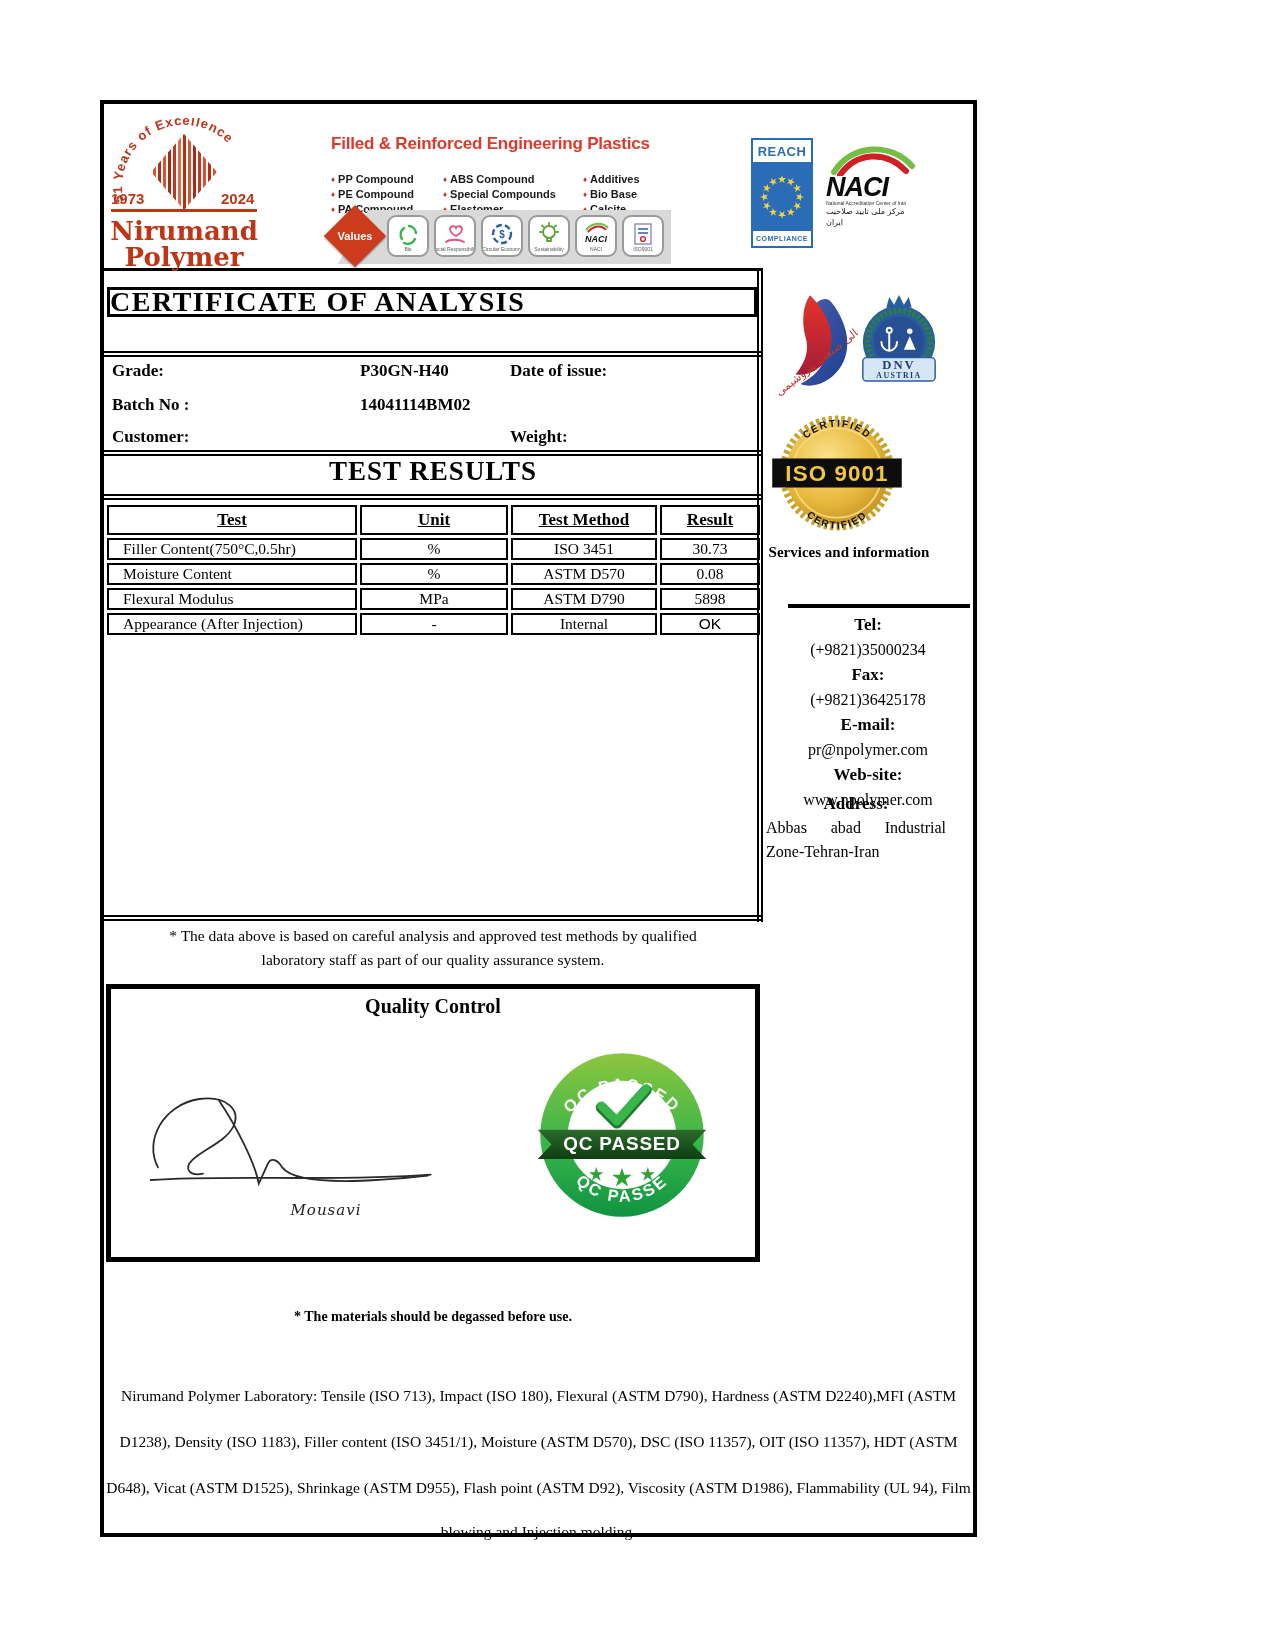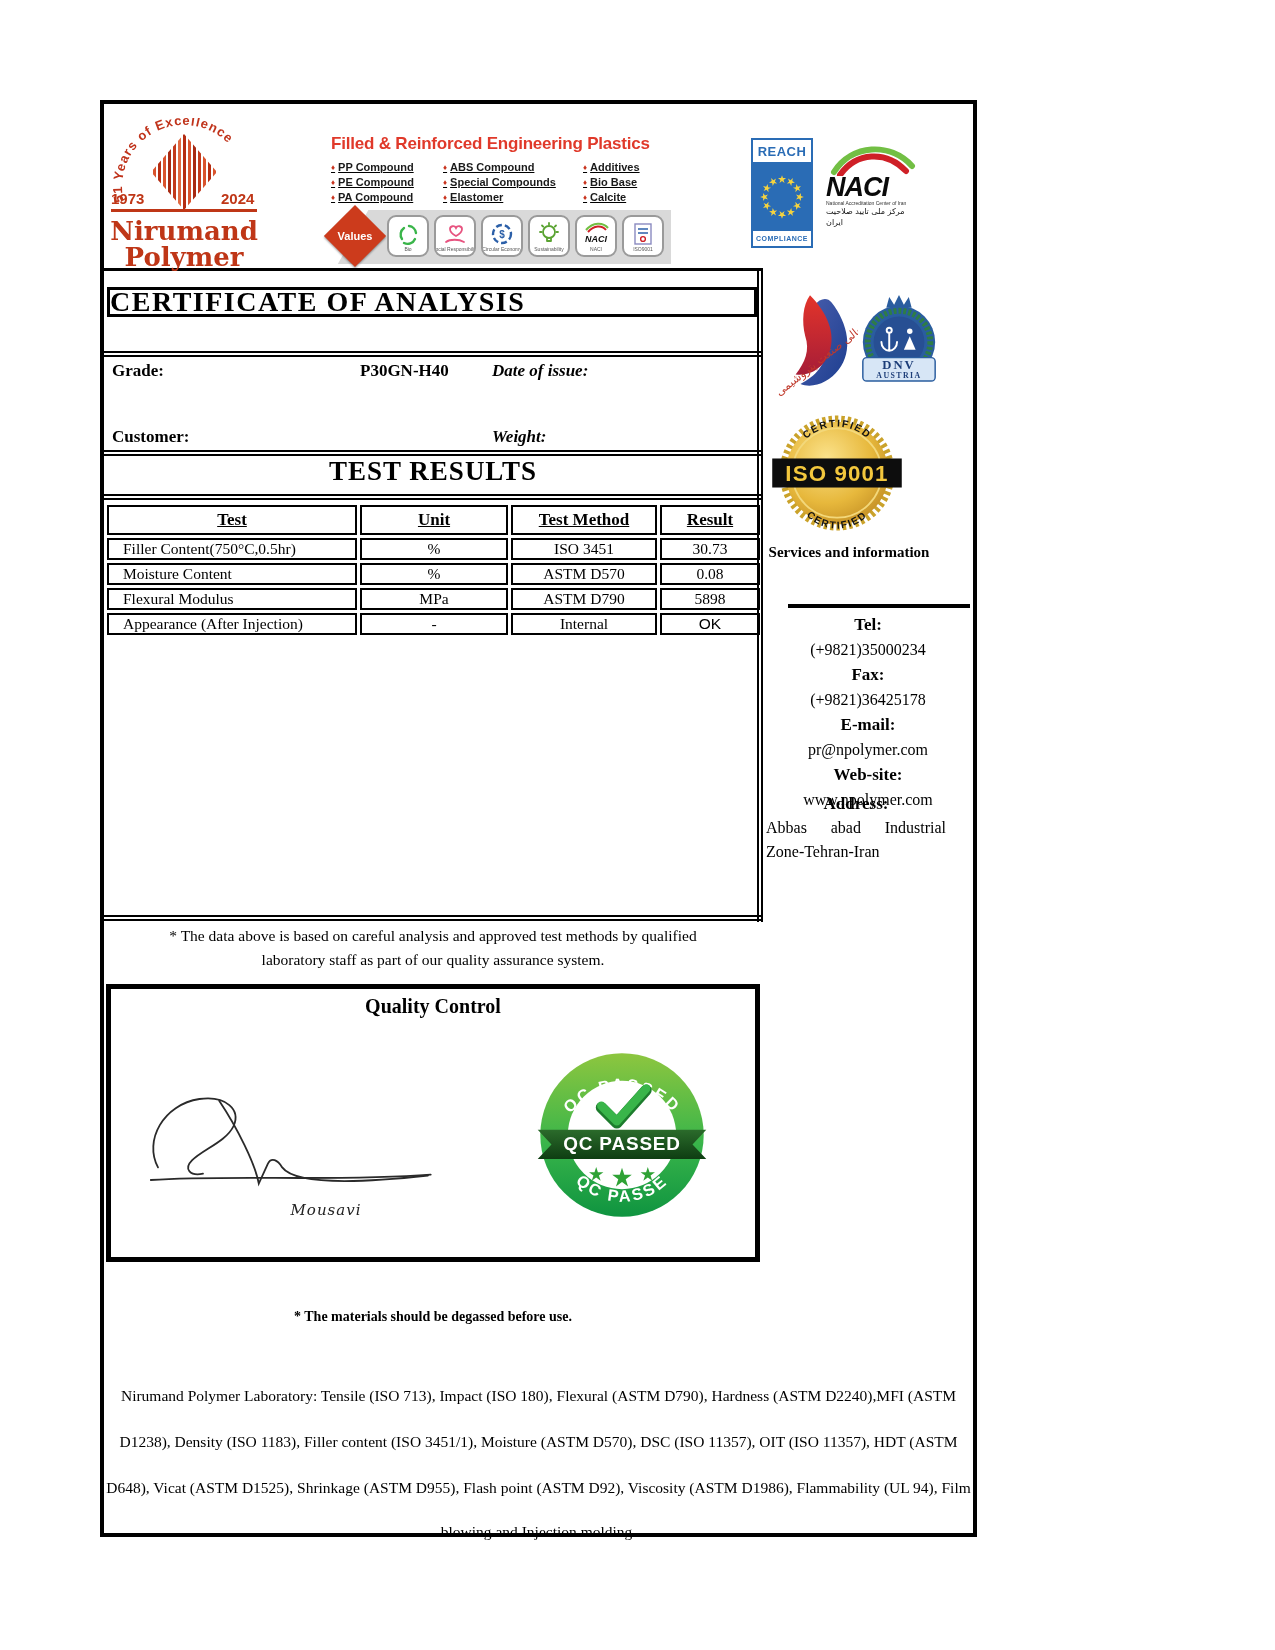--- a/index.html
+++ b/index.html
@@ -6,21 +6,21 @@
   body{width:1275px;height:1650px;position:relative;font-family:"Liberation Serif",serif;color:#000;}
   *{box-sizing:border-box;}
   #doc{position:absolute;left:100px;top:100px;width:877px;height:1437px;border:4px solid #000;background:#fff;}
   .abs{position:absolute;}
   
   .header-underline{position:absolute;left:0;top:164px;width:658px;height:3px;background:#000;}
   .logo-block{position:absolute;left:5px;top:14px;width:150px;height:148px;}
   .logo-name{font-family:"DejaVu Serif",serif;font-weight:bold;color:#bf3617;font-size:26px;line-height:26px;text-align:center;letter-spacing:0;}
   .plastics{position:absolute;left:227px;top:30px;width:340px;height:132px;font-family:"Liberation Sans",sans-serif;}
   .pl-title{color:#e0392a;font-weight:bold;font-size:17px;line-height:20px;white-space:nowrap;letter-spacing:-0.2px;}
-  .pl-cols{display:flex;margin-top:6px;text-decoration:underline;}
+  .pl-cols{display:flex;margin-top:18px;}
   .pl-col{display:flex;flex-direction:column;}
   .pl-col1{width:112px;}.pl-col2{width:140px;}.pl-col3{width:86px;}
   .pl-item{font-size:11px;font-weight:bold;line-height:15px;white-space:nowrap;color:#1a1a1a;}
   .pl-item::before{content:"\2666";color:#c9341f;font-size:8px;margin-right:3px;vertical-align:1px;}
   .values-banner{position:absolute;left:0;top:76px;width:340px;height:54px;background:#d9d9d9;clip-path:polygon(11% 0,100% 0,100% 100%,2% 100%);}
   .values-diamond{position:absolute;left:2px;top:80px;width:44px;height:44px;background:#cc3b1c;transform:rotate(45deg);box-shadow:1px 1px 2px rgba(0,0,0,.35);}
   .values-label{position:absolute;left:2px;top:80px;width:44px;height:44px;display:flex;align-items:center;justify-content:center;color:#fff;font-family:"Liberation Sans",sans-serif;font-weight:bold;font-size:11px;}
   .tiles{position:absolute;left:56px;top:81px;display:flex;gap:5px;}
   .tile{width:42px;height:42px;background:#fff;border:2px solid #9a9a9a;border-radius:9px;display:flex;flex-direction:column;align-items:center;justify-content:center;overflow:hidden;}
   .tile-label{font-family:"Liberation Sans",sans-serif;font-size:5px;color:#555;line-height:5px;white-space:nowrap;}
@@ -32,21 +32,21 @@
   .naci-name{font-family:"Liberation Sans",sans-serif;font-weight:900;font-style:italic;font-size:27px;line-height:26px;color:#0a0a0a;letter-spacing:-1px;margin-top:-6px;}
   .naci-tag{font-family:"Liberation Sans",sans-serif;font-size:5px;color:#333;line-height:6px;white-space:nowrap;}
   .naci-fa{font-family:"DejaVu Sans",sans-serif;font-size:8px;color:#111;line-height:11px;direction:rtl;}
   
   .vdivider{position:absolute;left:653px;top:164px;width:6px;height:654px;border-left:2px solid #000;border-right:2px solid #000;}
   .hr2{position:absolute;left:0;width:658px;height:6px;border-top:2px solid #000;border-bottom:2px solid #000;}
   .cert-box{position:absolute;left:3px;top:183px;width:650px;height:30px;border:3px solid #000;display:flex;align-items:center;justify-content:flex-start;font-weight:bold;font-size:28px;letter-spacing:1.5px;}
   .inforow{position:absolute;left:0;width:658px;height:26px;font-weight:bold;font-size:17px;}
   .inforow .lbl{position:absolute;left:8px;}
   .inforow .val{position:absolute;left:256px;}
-  .inforow .rlbl{position:absolute;left:388px;font-style:italic;}
+  .inforow .rlbl{position:absolute;left:406px;}
   .tr-title{position:absolute;left:0;top:352px;width:658px;text-align:center;font-weight:bold;font-size:27px;letter-spacing:1px;}
   table.results{position:absolute;left:0;top:398px;width:659px;border-collapse:separate;border-spacing:3px;table-layout:fixed;}
   table.results th,table.results td{border:2px solid #000;text-align:center;padding:0;}
   table.results th{font-size:17px;font-weight:bold;height:30px;text-decoration:underline;}
   table.results td{font-size:15.5px;height:22px;margin-top:18px;}
   table.results td:first-child{text-align:left;padding-left:14px;}
   .sans{font-family:"Liberation Sans",sans-serif;font-size:14px;}
   .note-line{position:absolute;left:0;width:658px;text-align:center;font-size:15.5px;}
   .qc-box{position:absolute;left:2px;top:880px;width:654px;height:278px;border:5px solid #000;}
   .qc-title{position:absolute;left:0;top:6px;width:100%;text-align:center;font-weight:bold;font-size:20px;}
@@ -220,20 +220,24 @@
   <div class="cert-box">
     <span>CERTIFICATE OF ANALYSIS</span>
   </div>
 
   <div class="hr2" style="top:247px;"></div>
 
   <div class="inforow" style="top:257px;">
     <span class="lbl">Grade:</span>
     <span class="val">P30GN-H40</span>
     <span class="rlbl">Date of issue:</span>
+  </div>
+  <div class="inforow" style="top:291px;">
+    <span class="lbl">Batch No :</span>
+    <span class="val">14041114BM02</span>
   </div>
   <div class="inforow" style="top:323px;">
     <span class="lbl">Customer:</span>
     <span class="rlbl">Weight:</span>
   </div>
 
   <div class="hr2" style="top:346px;"></div>
   <div class="tr-title">TEST RESULTS</div>
   <div class="hr2" style="top:390px;"></div>
 

